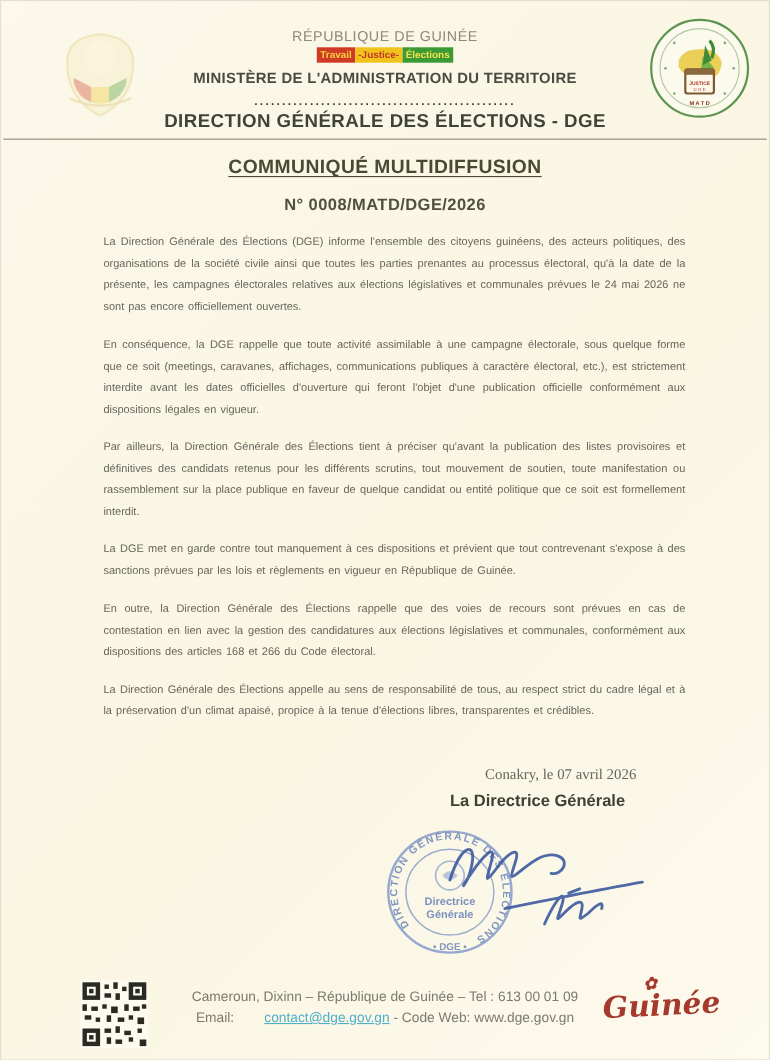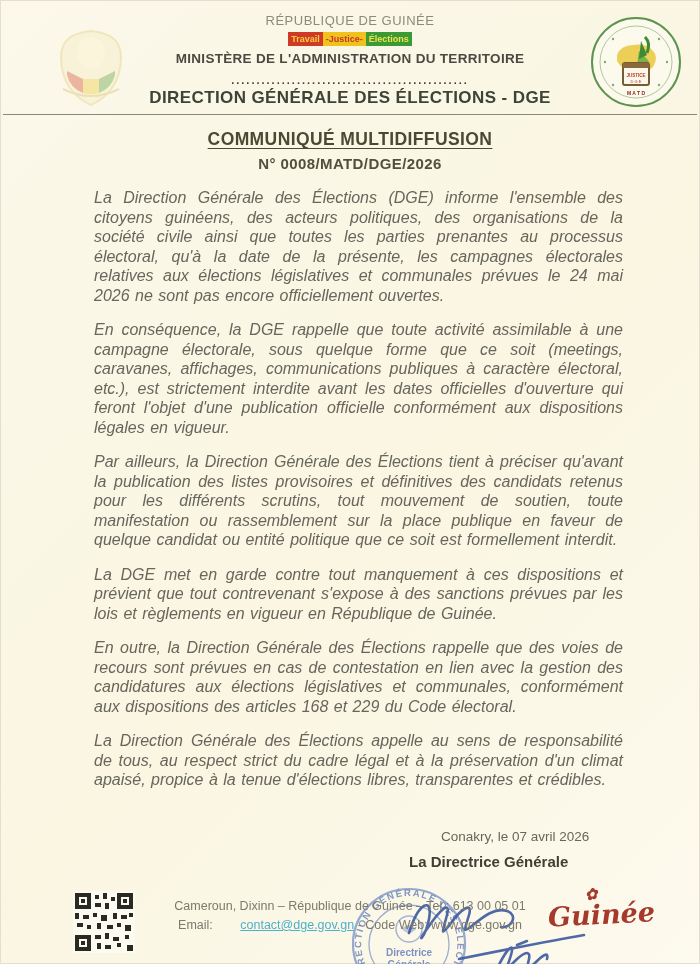--- a/index.html
+++ b/index.html
@@ -11,21 +11,21 @@
     overflow:hidden;
     color:#63625a;
   }
   .page{
     position:absolute;inset:0;
     background:linear-gradient(135deg,#fcf8ea 0%,#faf6e2 55%,#fdfaee 100%);
     border:1px solid #e4ded0;
     box-sizing:border-box;
   }
   
-  .header{position:relative;padding-top:12px;text-align:center;}
+  .header{position:relative;padding-top:24px;text-align:center;}
   .republic{
     font-size:13px;letter-spacing:.5px;color:#8d8a7a;font-weight:500;
   }
   .motto{margin-top:2px;font-size:9px;font-weight:bold;display:inline-block;line-height:12px;}
   .motto span{padding:1px 3px;display:inline-block;}
   .motto .m-red{background:#cf3a26;color:#f4d13c;}
   .motto .m-yellow{background:#f2c21c;color:#c0392b;}
   .motto .m-green{background:#3a9a35;color:#f4e04c;}
   .ministry{
     margin-top:4px;font-size:13.5px;font-weight:bold;color:#4a4a40;
@@ -38,33 +38,32 @@
   }
   .header-rule{border:none;border-top:1.5px solid #8a8876;margin:0 2px;}
   .arms{position:absolute;left:42px;top:22px;width:96px;height:96px;}
   .seal{position:absolute;right:16px;top:14px;width:94px;height:94px;}
   
   .title-block{text-align:center;margin-top:14px;}
   .com-title{
     font-size:17.5px;font-weight:bold;color:#4a4a32;letter-spacing:.4px;
     text-decoration:underline;text-underline-offset:3px;
   }
-  .com-ref{margin-top:5px;font-size:15px;font-weight:bold;color:#50503c;letter-spacing:.4px;}
+  .com-ref{margin-top:16px;font-size:15px;font-weight:bold;color:#50503c;letter-spacing:.4px;}
   
   .body-text{margin:16px 76px 0 93px;}
   .body-text p{
     margin:0 0 15px 0;
-    font-size:16px;line-height:19.5px;
+    font-size:10px;line-height:19.5px;
     text-align:justify;color:#67665c;
     word-spacing:1px;
-    font-style:italic;
   }
   
   .sig-block{position:relative;height:222px;margin-top:4px;}
-  .place-date{position:absolute;left:440px;top:24px;font-size:13.5px;color:#67665c;}
+  .place-date{position:absolute;left:440px;top:24px;font-size:13.5px;color:#67665c;font-family:Liberation Serif, serif;}
   .role{position:absolute;left:408px;top:48px;font-size:15px;font-weight:bold;color:#3f3f33;}
   .stamp{position:absolute;left:338px;top:76px;width:150px;height:126px;opacity:.82;}
   .signature-ink{position:absolute;left:398px;top:76px;width:200px;height:110px;}
   
   .footer{position:absolute;left:0;right:0;top:880px;height:84px;}
   .qr{position:absolute;left:72px;top:10px;width:62px;height:62px;}
   .footer-text{position:absolute;left:150px;right:150px;top:16px;text-align:center;font-size:12.5px;color:#7c7a6c;line-height:19px;}
   .footer-text a{color:#4fb0c9;text-decoration:underline;cursor:pointer;margin-left:24px;}
   .brand{
     position:absolute;right:44px;top:18px;
@@ -136,21 +135,21 @@
   <div class="title-block">
     <div class="com-title">COMMUNIQUÉ MULTIDIFFUSION</div>
     <div class="com-ref">N° 0008/MATD/DGE/2026</div>
   </div>
 
   <div class="body-text">
     <p>La Direction Générale des Élections (DGE) informe l'ensemble des citoyens guinéens, des acteurs politiques, des organisations de la société civile ainsi que toutes les parties prenantes au processus électoral, qu'à la date de la présente, les campagnes électorales relatives aux élections législatives et communales prévues le 24 mai 2026 ne sont pas encore officiellement ouvertes.</p>
     <p>En conséquence, la DGE rappelle que toute activité assimilable à une campagne électorale, sous quelque forme que ce soit (meetings, caravanes, affichages, communications publiques à caractère électoral, etc.), est strictement interdite avant les dates officielles d'ouverture qui feront l'objet d'une publication officielle conformément aux dispositions légales en vigueur.</p>
     <p>Par ailleurs, la Direction Générale des Élections tient à préciser qu'avant la publication des listes provisoires et définitives des candidats retenus pour les différents scrutins, tout mouvement de soutien, toute manifestation ou rassemblement sur la place publique en faveur de quelque candidat ou entité politique que ce soit est formellement interdit.</p>
     <p>La DGE met en garde contre tout manquement à ces dispositions et prévient que tout contrevenant s'expose à des sanctions prévues par les lois et règlements en vigueur en République de Guinée.</p>
-    <p>En outre, la Direction Générale des Élections rappelle que des voies de recours sont prévues en cas de contestation en lien avec la gestion des candidatures aux élections législatives et communales, conformément aux dispositions des articles 168 et 229 du Code électoral.</p>
+    <p>En outre, la Direction Générale des Élections rappelle que des voies de recours sont prévues en cas de contestation en lien avec la gestion des candidatures aux élections législatives et communales, conformément aux dispositions des articles 168 et 266 du Code électoral.</p>
     <p>La Direction Générale des Élections appelle au sens de responsabilité de tous, au respect strict du cadre légal et à la préservation d'un climat apaisé, propice à la tenue d'élections libres, transparentes et crédibles.</p>
   </div>
 
   <div class="sig-block">
     <div class="place-date">Conakry, le 07 avril 2026</div>
     <div class="role">La Directrice Générale</div>
 
     <svg class="stamp" viewBox="0 0 150 126">
       <ellipse cx="70" cy="63" rx="56" ry="55" fill="none" stroke="#6b86c2" stroke-width="2.2" opacity="0.85"></ellipse>
       <ellipse cx="70" cy="63" rx="40" ry="39" fill="none" stroke="#6b86c2" stroke-width="1.3" opacity="0.8"></ellipse>
@@ -215,21 +214,21 @@
           <rect x="40" y="46" width="6" height="4"></rect>
         <rect x="24" y="52" width="4" height="6"></rect>
           <rect x="32" y="54" width="6" height="4"></rect>
           <rect x="44" y="52" width="4" height="4"></rect>
         <rect x="52" y="44" width="4" height="4"></rect>
           <rect x="54" y="54" width="6" height="6"></rect>
       </g>
     </svg>
 
     <div class="footer-text">
-      <div>Cameroun, Dixinn – République de Guinée – Tel : 613 00 05 01</div>
+      <div>Cameroun, Dixinn – République de Guinée – Tel : 613 00 01 09</div>
       <div><span>Email: </span><a>contact@dge.gov.gn</a><span> - Code Web: </span><span>www.dge.gov.gn</span></div>
     </div>
 
     <div class="brand">
       <span class="bird">✿</span>
       <span>Guinée</span>
     </div>
   </div>
 
 </div>

